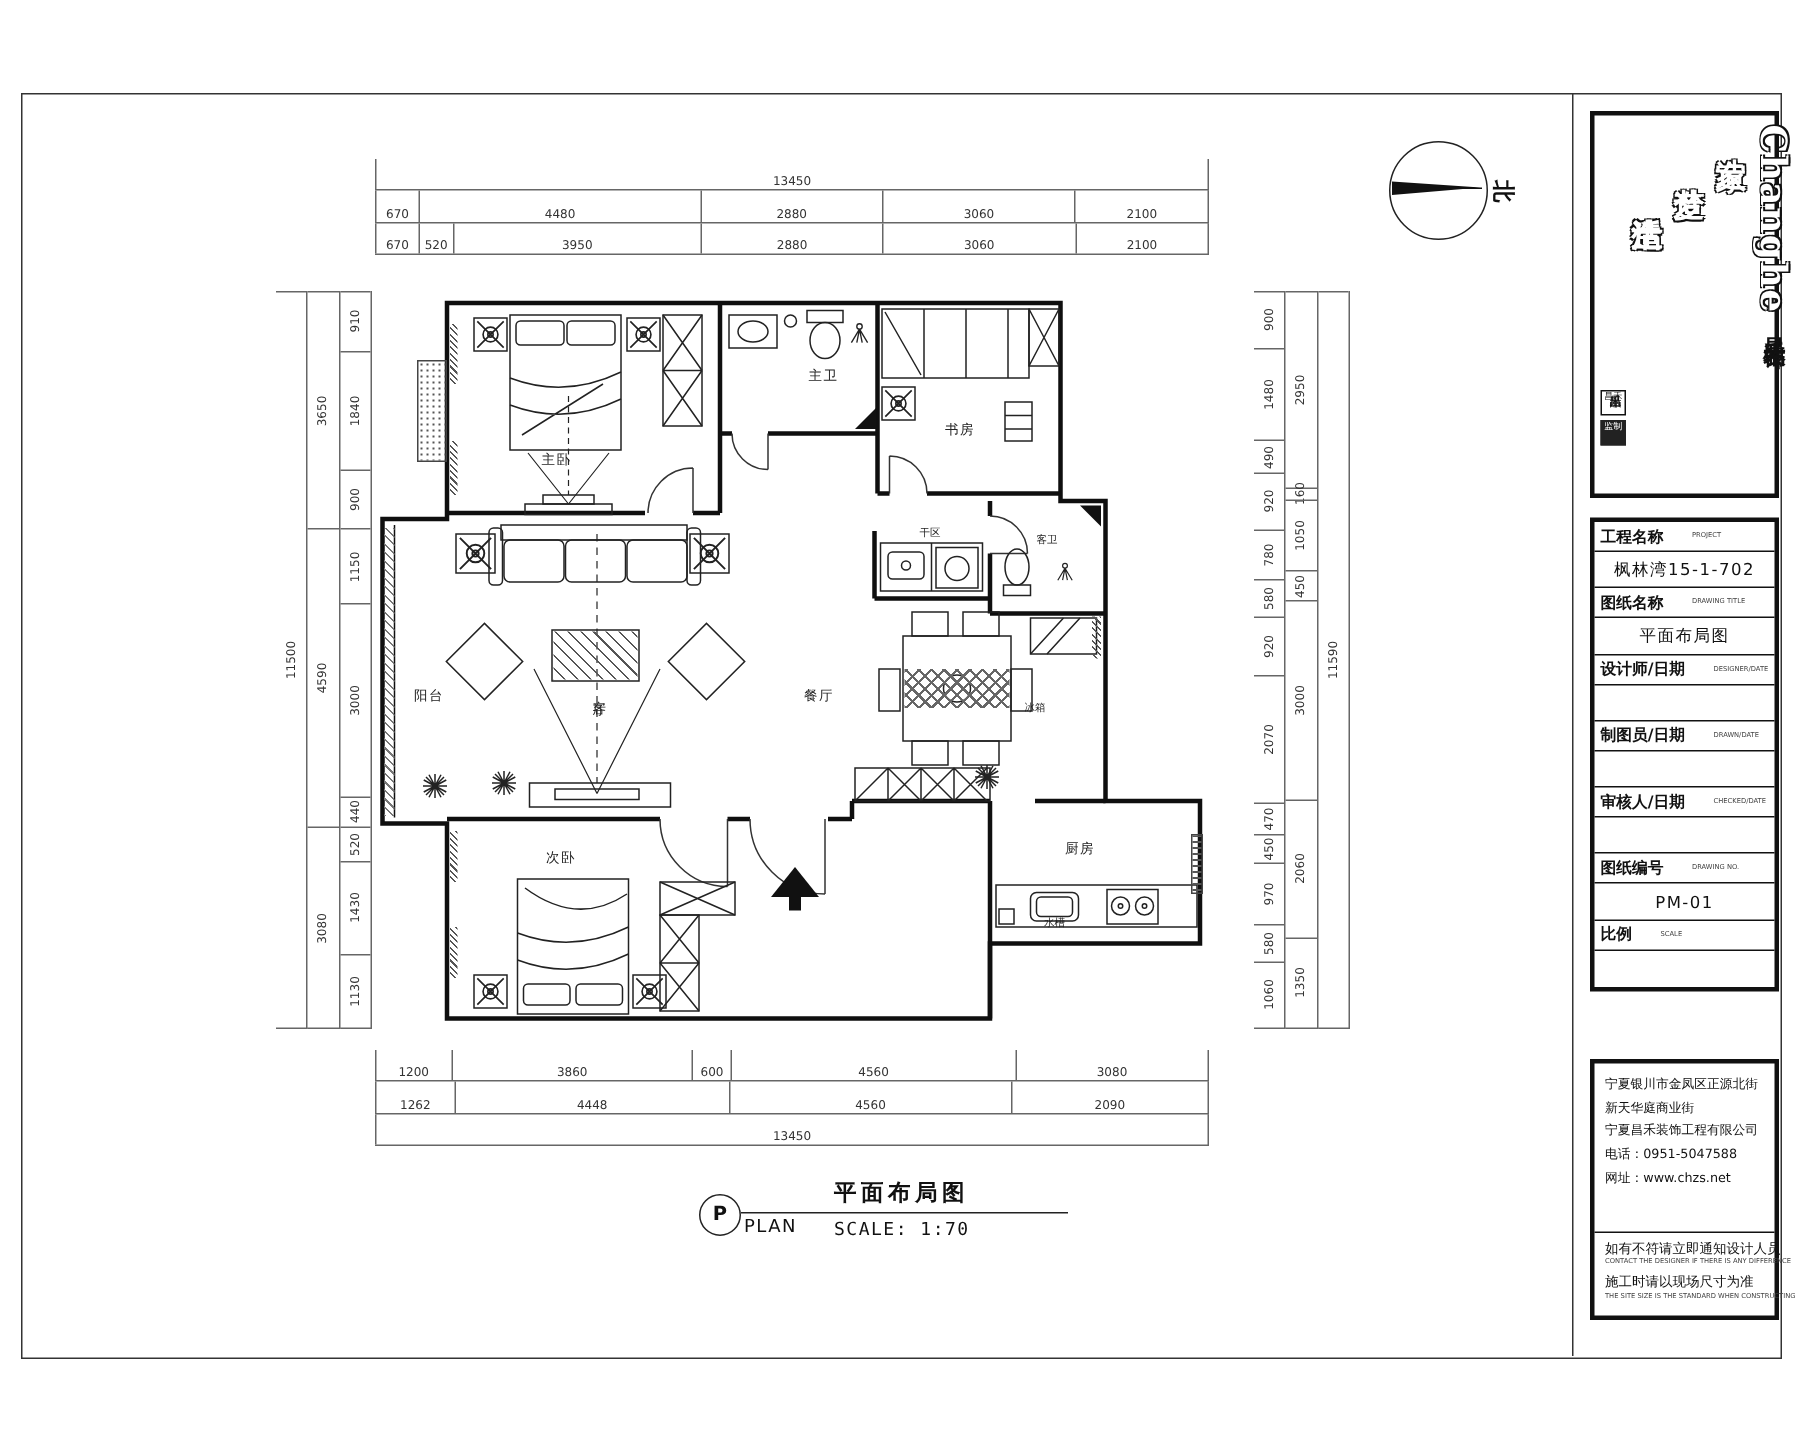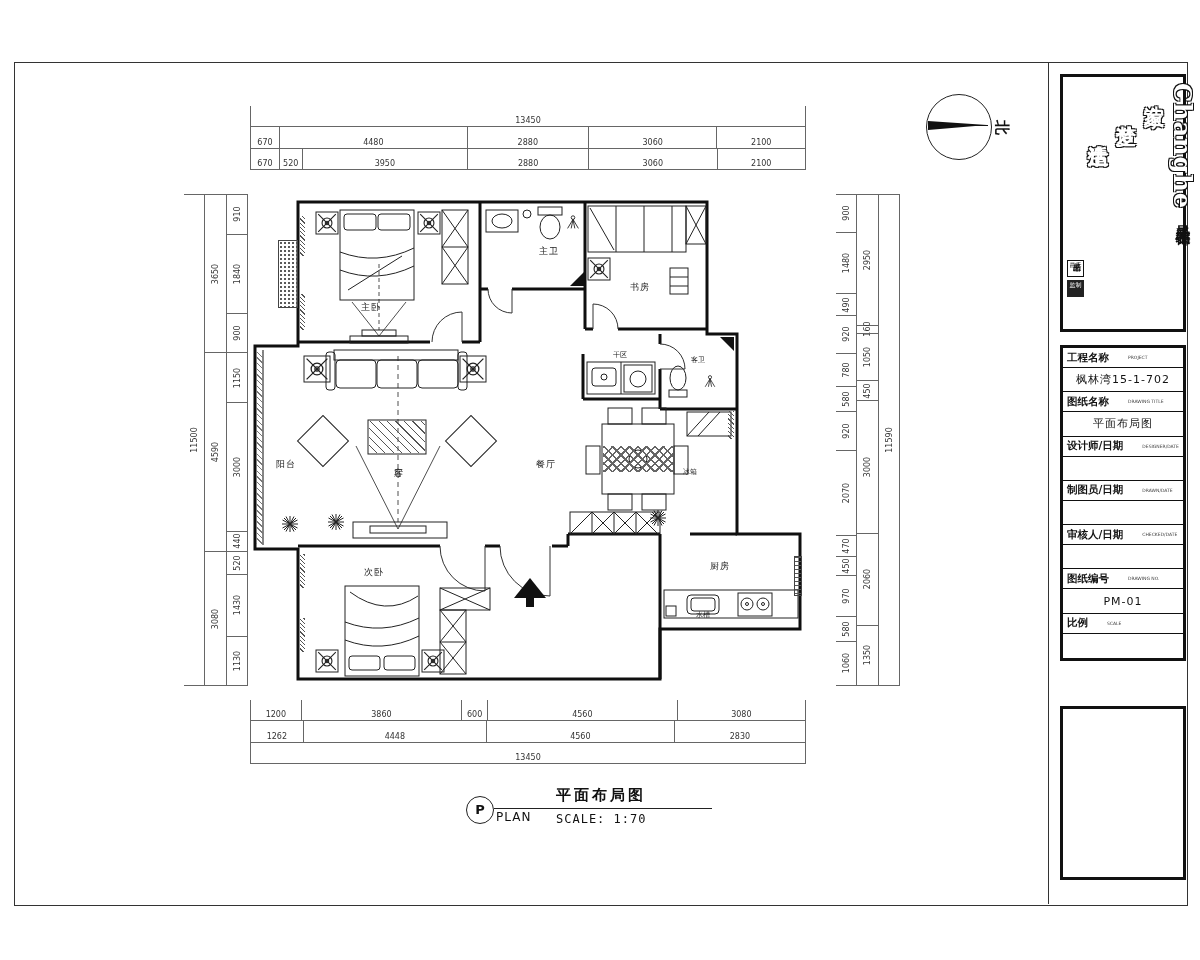--- a/index.html
+++ b/index.html
@@ -330,21 +330,21 @@
         <div class="dim-seg h" style="flex: 1262 1 0px; text-align: center;">
           <span class="dim-label h">1262</span>
         </div>
         <div class="dim-seg h" style="flex: 4448 1 0px;">
           <span class="dim-label h">4448</span>
         </div>
         <div class="dim-seg h" style="flex: 4560 1 0px;">
           <span class="dim-label h">4560</span>
         </div>
         <div class="dim-seg h" style="flex: 3180 1 0px;">
-          <span class="dim-label h">2830</span>
+          <span class="dim-label h">2090</span>
         </div>
       </div>
     <div class="dim-row">
         <div class="dim-seg h" style="flex: 13450 1 0px;">
           <span class="dim-label h">13450</span>
         </div>
       </div>
   </div>
   <div class="dim-strip vert" style="left:184px;top:194px;width:64px;height:492px;">
     <div class="dim-col">
@@ -531,14 +531,27 @@
       </div>
       <div class="tb-row tb-value">PM-01</div>
       <div class="tb-row tb-label">
         <span class="cn">比例</span>
         <span class="en">SCALE</span>
       </div>
       <div class="tb-row tb-value"></div>
     </div>
 
   <div class="tbox info-box">
+    <div class="addr">
+        <div>宁夏银川市金凤区正源北街</div>
+        <div>新天华庭商业街</div>
+        <div>宁夏昌禾装饰工程有限公司</div>
+        <div>电话：0951-5047588</div>
+        <div>网址：www.chzs.net</div>
+      </div>
+    <div class="notes">
+        <div class="note-cn">如有不符请立即通知设计人员</div>
+        <div class="note-en">CONTACT THE DESIGNER IF THERE IS ANY DIFFERENCE</div>
+        <div class="note-cn">施工时请以现场尺寸为准</div>
+        <div class="note-en">THE SITE SIZE IS THE STANDARD WHEN CONSTRUCTING</div>
+      </div>
   </div>
 </div>
 
 </body></html>

